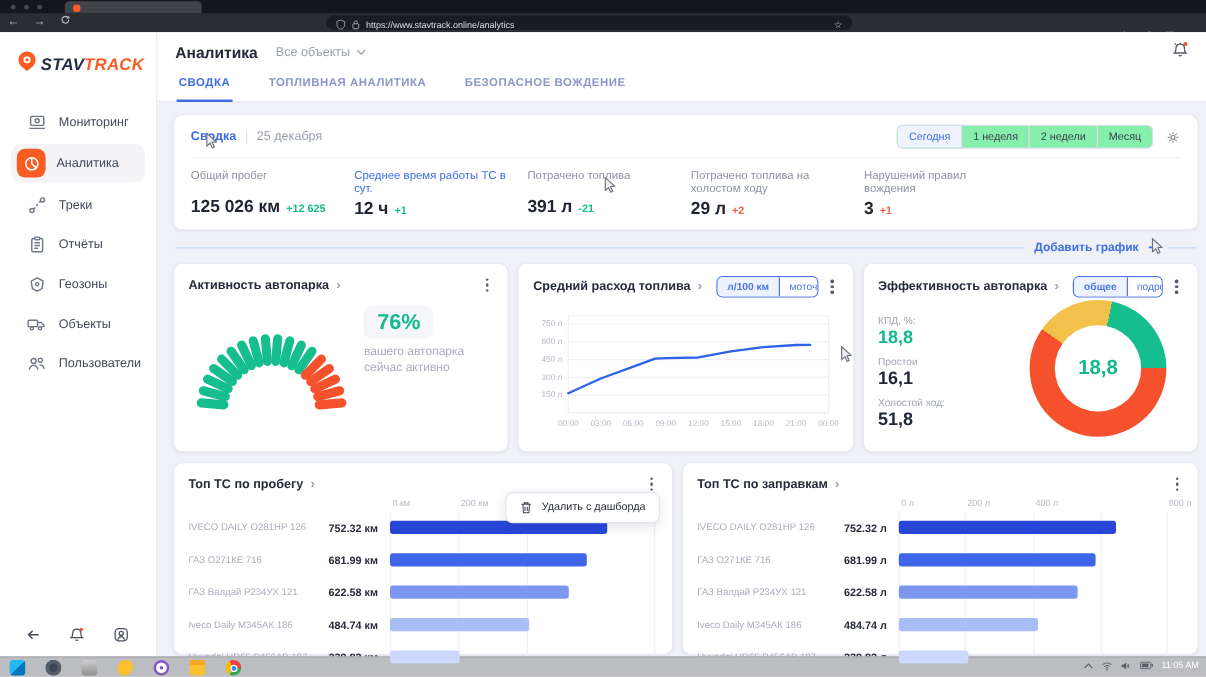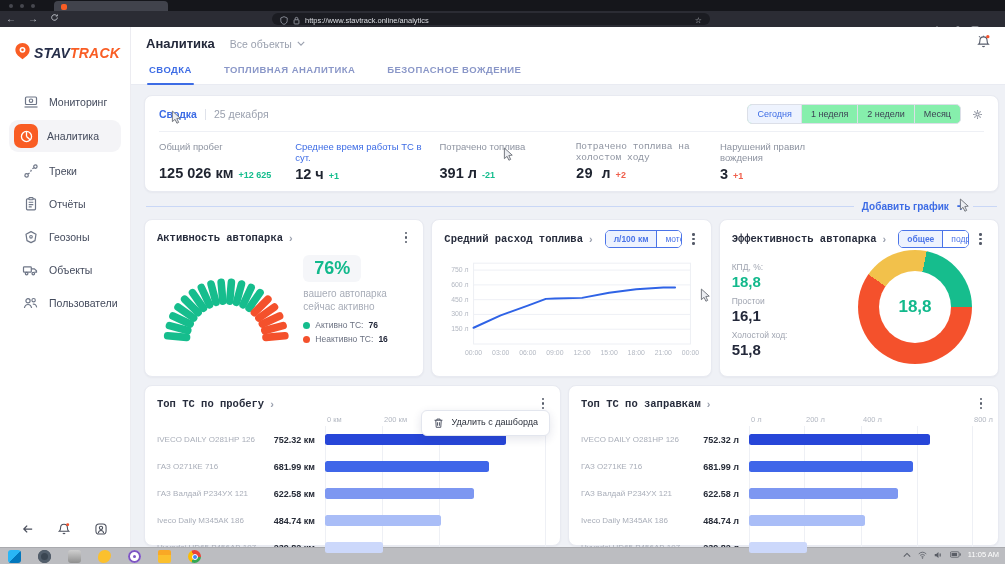--- a/index.html
+++ b/index.html
@@ -68,21 +68,21 @@
   
   .add-row{display:flex;align-items:center;margin:9px 2px 7px;gap:8px;}
   .add-line{height:1px;background:#c9d7f6;flex:1;}
   .add-line.short{flex:0 0 24px;}
   .add-label{color:#3d6ce5;font-size:10px;font-weight:bold;cursor:pointer;}
   .add-plus{color:#3d6ce5;font-size:14px;font-weight:bold;line-height:10px;cursor:pointer;}
   
   .charts-row{display:flex;gap:7px;height:158px;}
   .chart-card{flex:1;padding:10px 12px;position:relative;min-width:0;}
   .card-title-row{display:flex;align-items:center;gap:6px;}
-  .card-title{font-size:10.5px;font-weight:bold;color:#272c3c;white-space:nowrap;font-family:Liberation Mono, monospace;}
+  .card-title{font-size:10.5px;font-weight:bold;color:#272c3c;white-space:nowrap;}
   .chev{color:#9aa0ae;font-size:11px;font-weight:bold;}
   .spacer{flex:1;}
   .kebab{display:flex;flex-direction:column;gap:2px;padding:2px 4px;cursor:pointer;}
   .kebab i{width:2.5px;height:2.5px;border-radius:50%;background:#555b69;}
   .toggle-group{display:flex;border:1px solid #4b74e8;border-radius:5px;overflow:hidden;}
   .toggle-btn{font-size:8.5px;color:#4b74e8;padding:3px 8px;background:#fff;border-left:1px solid #4b74e8;cursor:pointer;white-space:nowrap;}
   .toggle-btn:first-child{border-left:none;}
   .toggle-btn.active{background:#edf2fe;font-weight:bold;}
   
   .gauge-wrap{display:flex;margin-top:8px;}
@@ -350,21 +350,21 @@
                   <span class="delta positive">+1</span>
                 </div>
               </div>
               <div class="metric" style="flex: 0 0 16.5%;">
                 <div class="metric-label">Потрачено топлива</div>
                 <div class="metric-value">
                   <span>391 л</span>
                   <span class="delta positive">-21</span>
                 </div>
               </div>
-              <div class="metric" style="flex: 0 0 17.5%; font-family: Liberation Mono, monospace;">
+              <div class="metric" style="flex: 0 0 17.5%;">
                 <div class="metric-label">Потрачено топлива на холостом ходу</div>
                 <div class="metric-value">
                   <span>29 л</span>
                   <span class="delta negative">+2</span>
                 </div>
               </div>
               <div class="metric" style="flex: 0 0 15.5%;">
                 <div class="metric-label">Нарушений правил вождения</div>
                 <div class="metric-value">
                   <span>3</span>
@@ -411,32 +411,20 @@
                   <line x1="97.09021032674394" y1="55.59561413986234" x2="108.56173905376485" y2="39.21257325408251" stroke="#16bd8d" stroke-width="8" stroke-linecap="round"></line>
                   <line x1="102.698484809835" y1="60.301515190165006" x2="116.84062043356596" y2="46.159379566434055" stroke="#f4512c" stroke-width="8" stroke-linecap="round"></line>
                   <line x1="107.40438586013767" y1="65.90978967325606" x2="123.78742674591749" y2="54.43826094623515" stroke="#f4512c" stroke-width="8" stroke-linecap="round"></line>
                   <line x1="111.0649270555393" y1="72.25003300689062" x2="129.1910827962723" y2="63.797667772076636" stroke="#f4512c" stroke-width="8" stroke-linecap="round"></line>
                   <line x1="113.56888470414087" y1="79.12960010569412" x2="132.88740122992223" y2="73.95321920364371" stroke="#f4512c" stroke-width="8" stroke-linecap="round"></line>
                   <line x1="114.84017731985331" y1="86.33945880459835" x2="134.76407128168822" y2="84.59634394964519" stroke="#f4512c" stroke-width="8" stroke-linecap="round"></line>
                 </svg>
               <div class="gauge-side">
                 <span class="pct-box">76%</span>
                 <div class="pct-caption">вашего автопарка сейчас активно</div>
-                <div class="legend" id="activity-legend">
-                    <div class="legend-row">
-                      <span class="ldot" style="background: rgb(20, 189, 141);"></span>
-                      <span>Активно ТС:</span>
-                      <b>76</b>
-                    </div>
-                    <div class="legend-row">
-                      <span class="ldot" style="background: rgb(244, 81, 44);"></span>
-                      <span>Неактивно ТС:</span>
-                      <b>16</b>
-                    </div>
-                  </div>
               </div>
             </div>
           </div>
 
           <div class="card chart-card">
             <div class="card-title-row">
               <span class="card-title">Средний расход топлива</span>
               <span class="chev">›</span>
               <span class="spacer"></span>
               <div class="toggle-group" id="fuel-toggles">

